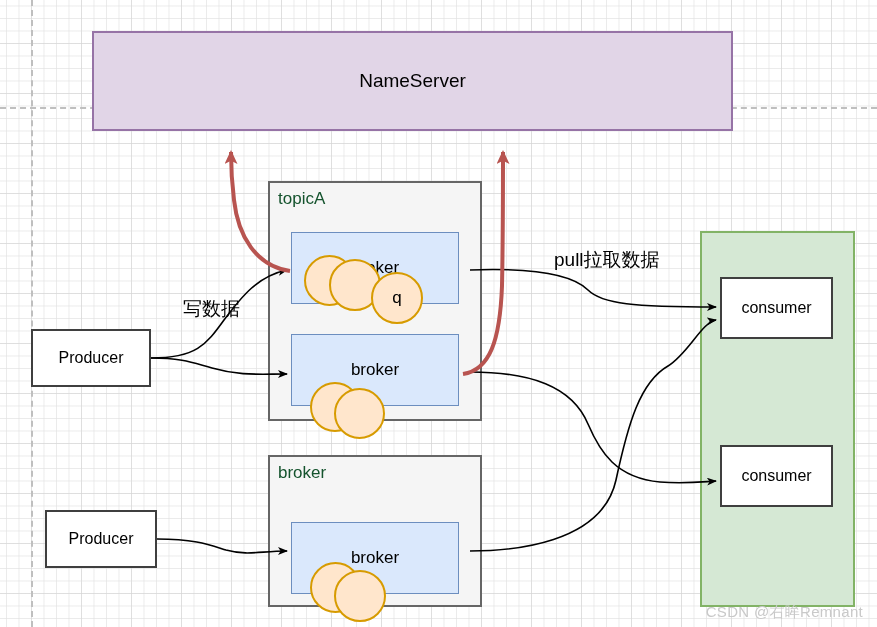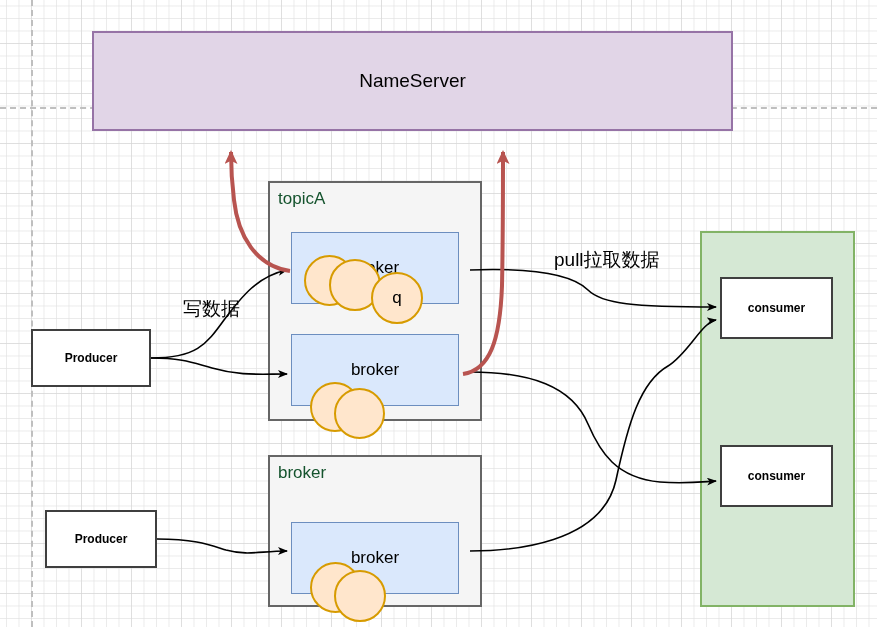--- a/index.html
+++ b/index.html
@@ -97,22 +97,21 @@
 
   .consumer-group {
     background: #d5e8d4;
     border: 2px solid #82b366;
     display: block;
   }
 
   .plainbox {
     background: #ffffff;
     border: 2.5px solid #3f3f3f;
-    font-size: 12px;
-    font-weight: bold;
+    font-size: 16px;
   }
 
   .edge-label {
     position: absolute;
     font-size: 19px;
     color: #000000;
     white-space: nowrap;
     background: transparent;
   }
 
@@ -224,14 +223,15 @@
     </g>
 
     <g>
 
       <path d="M290,271 C256,266 238,236 234,200 C232,184 231,170 231,152" fill="none" stroke="#b85450" stroke-width="4" marker-end="url(#arrowRed)"></path>
 
       <path d="M463,374 C490,370 500,340 502,286 C503,236 503,196 503,152" fill="none" stroke="#b85450" stroke-width="4" marker-end="url(#arrowRed)"></path>
     </g>
   </svg>
 
+  <div class="watermark">CSDN @右眸Remnant</div>
 
 </div>
 
 </body></html>

